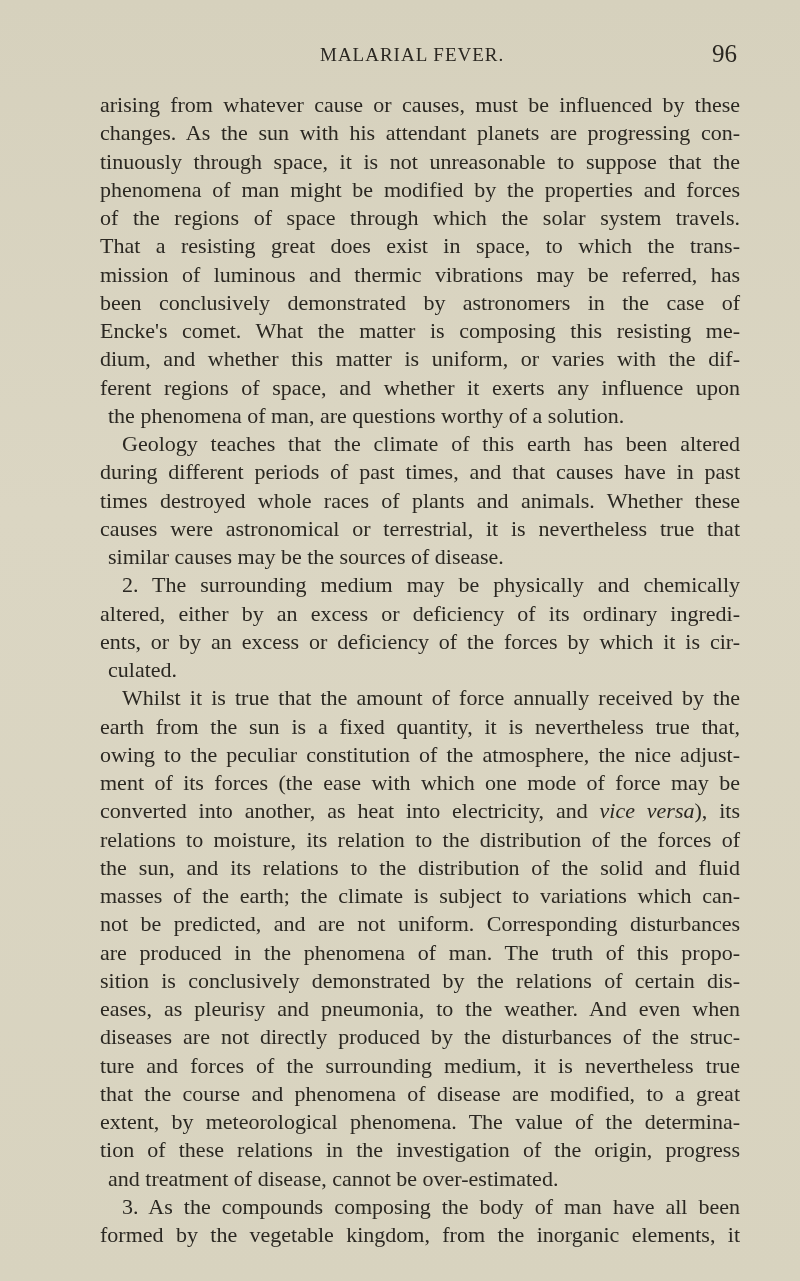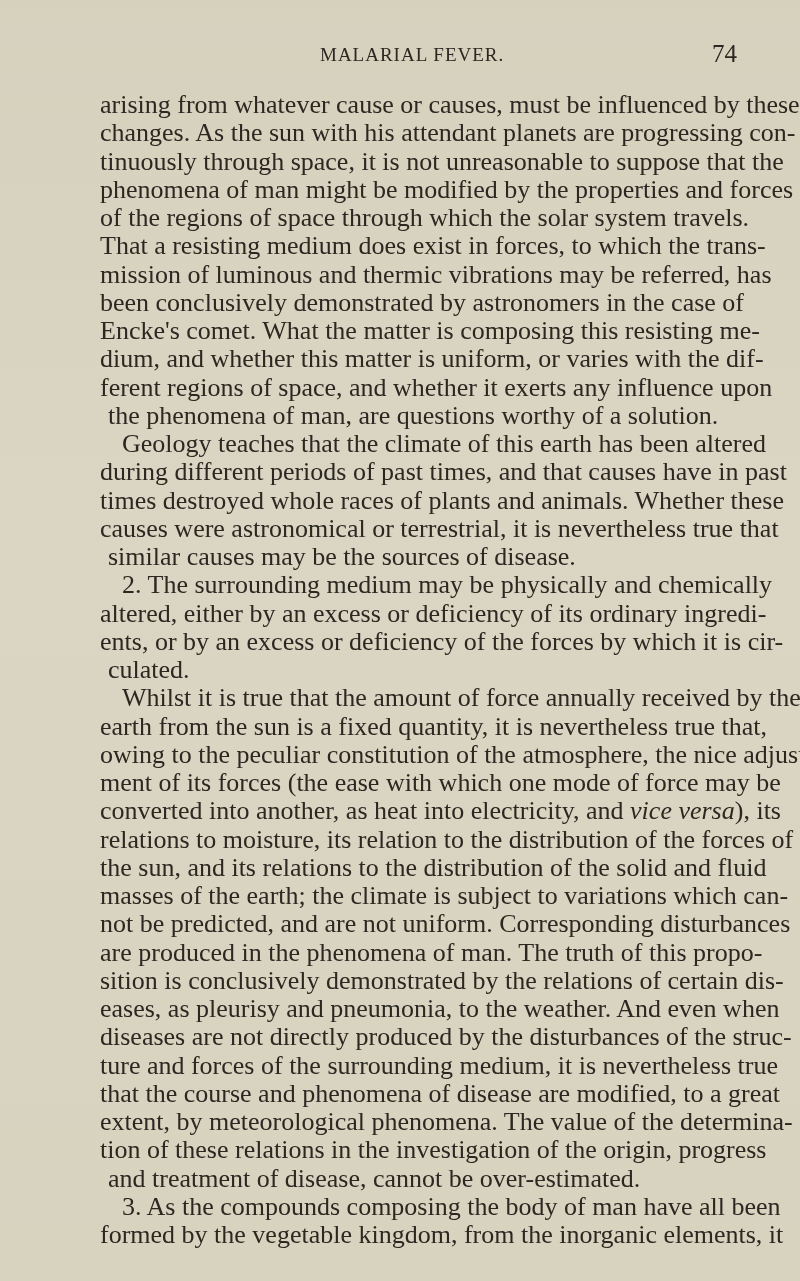--- a/index.html
+++ b/index.html
@@ -15,42 +15,42 @@
     position: absolute; top: 44px; left: 0; width: 664px; height: 40px;
   }
   .running-title {
     position: absolute; left: 320px; top: 0; font-size: 19px; letter-spacing: 1px;
   }
   .page-number {
     position: absolute; left: 712px; top: -4px; font-size: 25px;
   }
   .body-text {
     position: absolute; left: 100px; top: 91px; width: 640px;
-    font-size: 26px; line-height: 28.25px;
+    font-size: 22px; line-height: 28.25px;
   }
   .line { display: block; white-space: nowrap; text-align: justify; text-align-last: justify; }
   .line.last { text-align-last: left; margin-left: 8px; }
   .line.indent { padding-left: 22px; }
   em { }
 </style>
 </head>
 <body>
 
 <div class="header">
   <span class="running-title">MALARIAL FEVER.</span>
-  <span class="page-number">74</span>
+  <span class="page-number">96</span>
 </div>
 
 <div class="body-text" id="body-text">
     <span class="line">arising from whatever cause or causes, must be influenced by these</span>
     <span class="line">changes. As the sun with his attendant planets are progressing con-</span>
     <span class="line">tinuously through space, it is not unreasonable to suppose that the</span>
     <span class="line">phenomena of man might be modified by the properties and forces</span>
     <span class="line">of the regions of space through which the solar system travels.</span>
-    <span class="line">That a resisting medium does exist in forces, to which the trans-</span>
+    <span class="line">That a resisting great does exist in space, to which the trans-</span>
     <span class="line">mission of luminous and thermic vibrations may be referred, has</span>
     <span class="line">been conclusively demonstrated by astronomers in the case of</span>
     <span class="line">Encke's comet. What the matter is composing this resisting me-</span>
     <span class="line">dium, and whether this matter is uniform, or varies with the dif-</span>
     <span class="line">ferent regions of space, and whether it exerts any influence upon</span>
     <span class="line last">the phenomena of man, are questions worthy of a solution.</span>
     <span class="line indent">Geology teaches that the climate of this earth has been altered</span>
     <span class="line">during different periods of past times, and that causes have in past</span>
     <span class="line">times destroyed whole races of plants and animals. Whether these</span>
     <span class="line">causes were astronomical or terrestrial, it is nevertheless true that</span>

